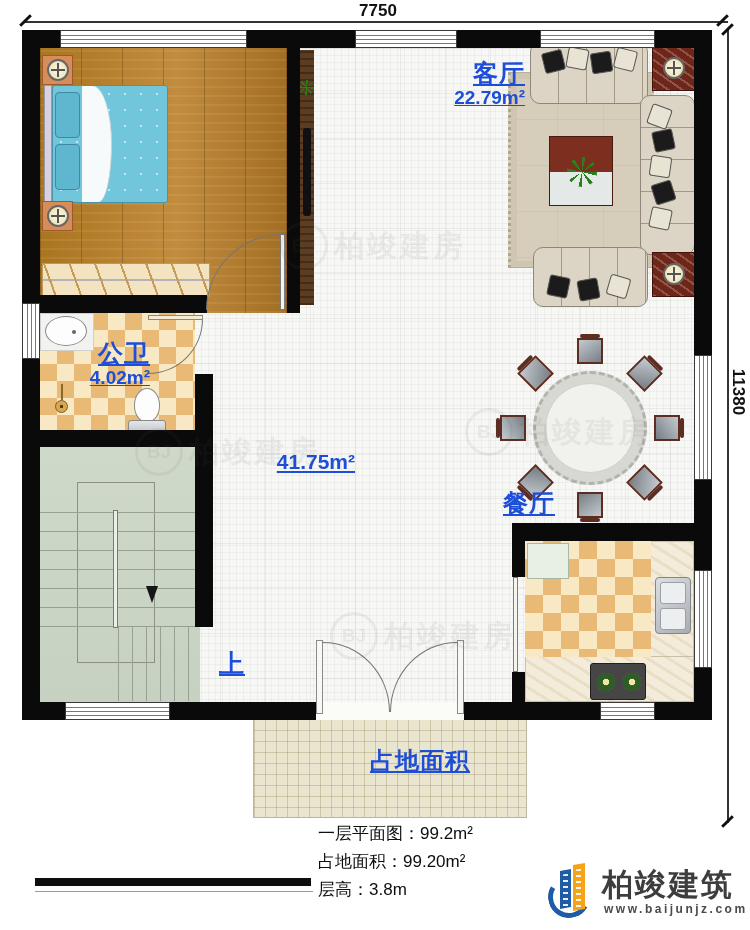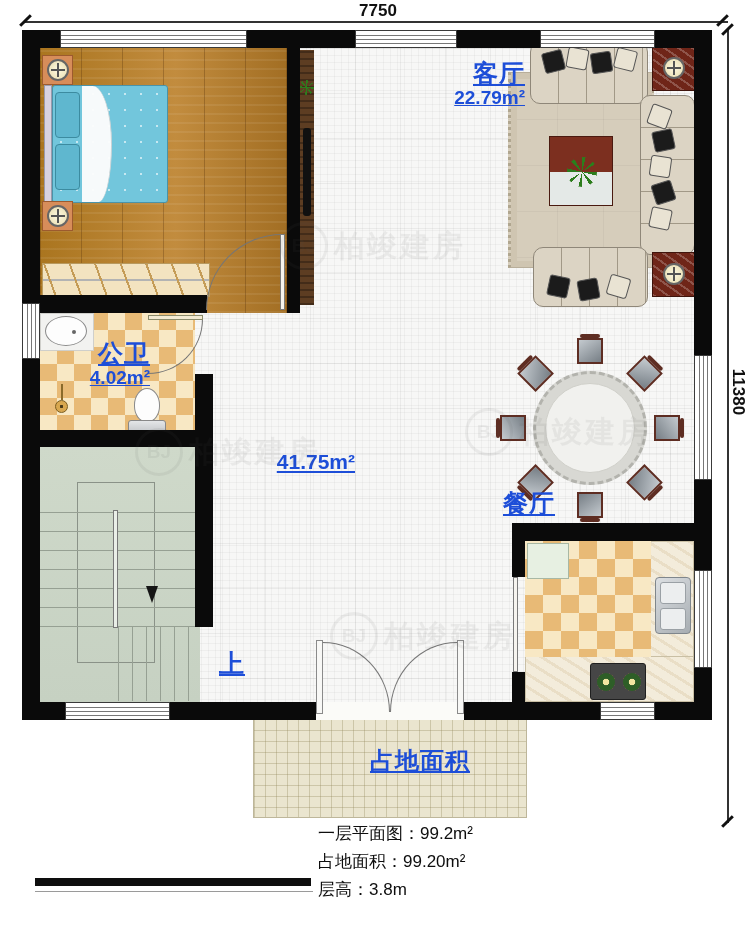--- a/index.html
+++ b/index.html
@@ -271,14 +271,23 @@
 
   <div class="abs" style="left:35px;top:878px;width:276px;height:8px;background:#0e0e0e;"></div>
   <div class="abs" style="left:35px;top:891px;width:278px;height:1px;background:#9a9a9a;"></div>
 
   <div class="abs stats" style="left:318px;top:820px;">
     <div>一层平面图：99.2m²</div>
     <div>占地面积：99.20m²</div>
     <div>层高：3.8m</div>
   </div>
 
+  <div class="abs" style="left:548px;top:858px;width:200px;height:66px;">
+    <div class="abs" style="left:0;top:2px;width:46px;height:60px;">
+      <div class="abs" style="left:0px;top:16px;width:42px;height:42px;border:5px solid transparent;border-left:5px solid #1e5ca6;border-bottom:5px solid #1e5ca6;border-radius:50%;transform:rotate(-15deg);"></div>
+      <div class="abs" style="left:12px;top:10px;width:11px;height:38px;background:#1e5ca6;transform:skewY(-10deg);background-image:repeating-linear-gradient(to bottom,rgba(255,255,255,.9) 0 2px,transparent 2px 6px);background-size:5px 100%;background-repeat:no-repeat;background-position:3px 4px;"></div>
+      <div class="abs" style="left:25px;top:4px;width:12px;height:46px;background:#f5a318;transform:skewY(-10deg);background-image:repeating-linear-gradient(to bottom,rgba(255,255,255,.9) 0 2px,transparent 2px 6px);background-size:5px 100%;background-repeat:no-repeat;background-position:3px 5px;"></div>
+    </div>
+    <div class="abs logo-name" style="left:54px;top:6px;">柏竣建筑</div>
+    <div class="abs logo-url" style="left:56px;top:44px;">www.baijunjz.com</div>
+  </div>
 
 </div>
 
 </body></html>

